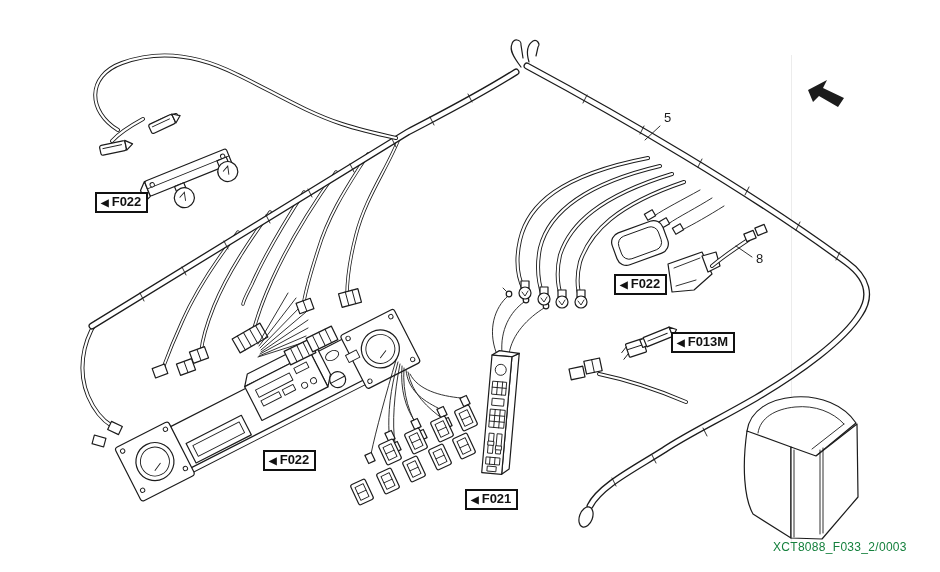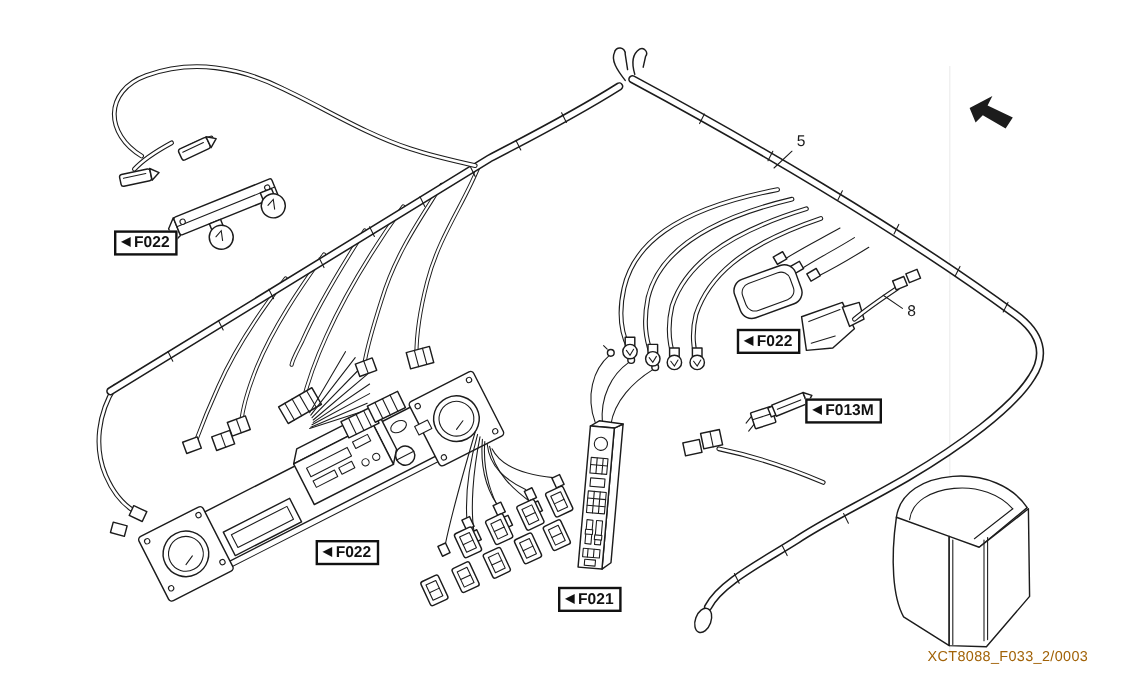--- a/index.html
+++ b/index.html
@@ -15,21 +15,21 @@
   .bo   {fill:none;stroke:#1c1c1c;stroke-width:3.4;stroke-linecap:round;}
   .bi   {fill:none;stroke:#ffffff;stroke-width:1.8;stroke-linecap:round;}
   .to   {fill:none;stroke:#1c1c1c;stroke-width:4;stroke-linecap:round;}
   .ti   {fill:none;stroke:#ffffff;stroke-width:2.2;stroke-linecap:round;}
   .ink  {fill:#1c1c1c;stroke:none;}
   .ref-label{position:absolute;display:flex;align-items:center;gap:3px;
       border:2px solid #111;background:#fff;padding:0 5px 1px 4px;height:16px;
       font-weight:bold;font-size:13px;color:#111;line-height:16px;cursor:pointer;}
   .ref-label .tri{font-size:10px;line-height:1;transform:translateY(0.5px);}
   .callout{position:absolute;font-size:13px;color:#1c1c1c;}
-  .drawing-code{position:absolute;left:773px;top:540px;font-size:12px;color:#a16207;
+  .drawing-code{position:absolute;left:773px;top:540px;font-size:12px;color:#15803d;
       letter-spacing:0.3px;}
 </style>
 </head>
 <body>
 
 <div id="page">
 
 <svg width="940" height="572" viewBox="0 0 940 572">
 
   <line x1="791.5" y1="55" x2="791.5" y2="548" stroke="#cccccc" stroke-width="0.7" opacity="0.5"></line>

